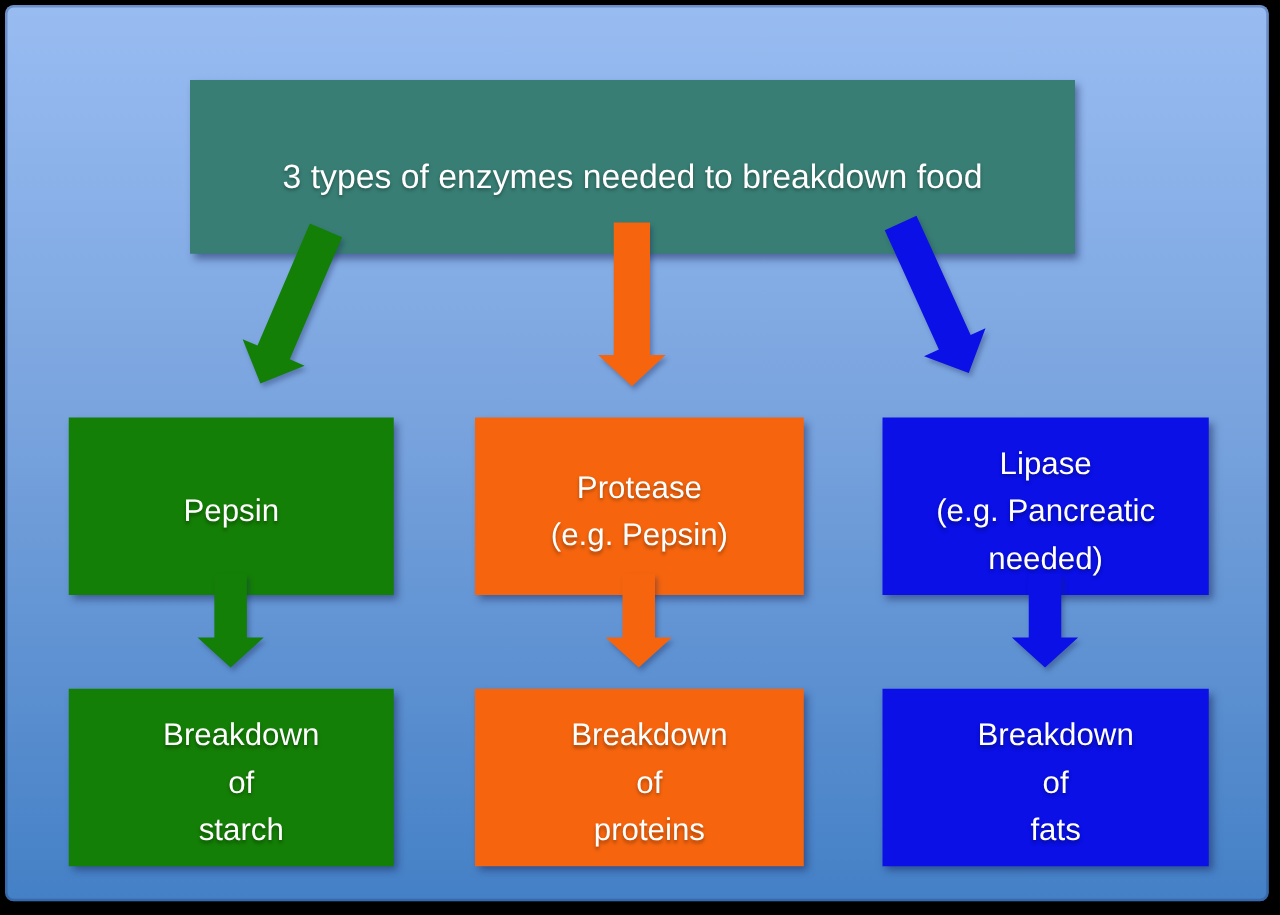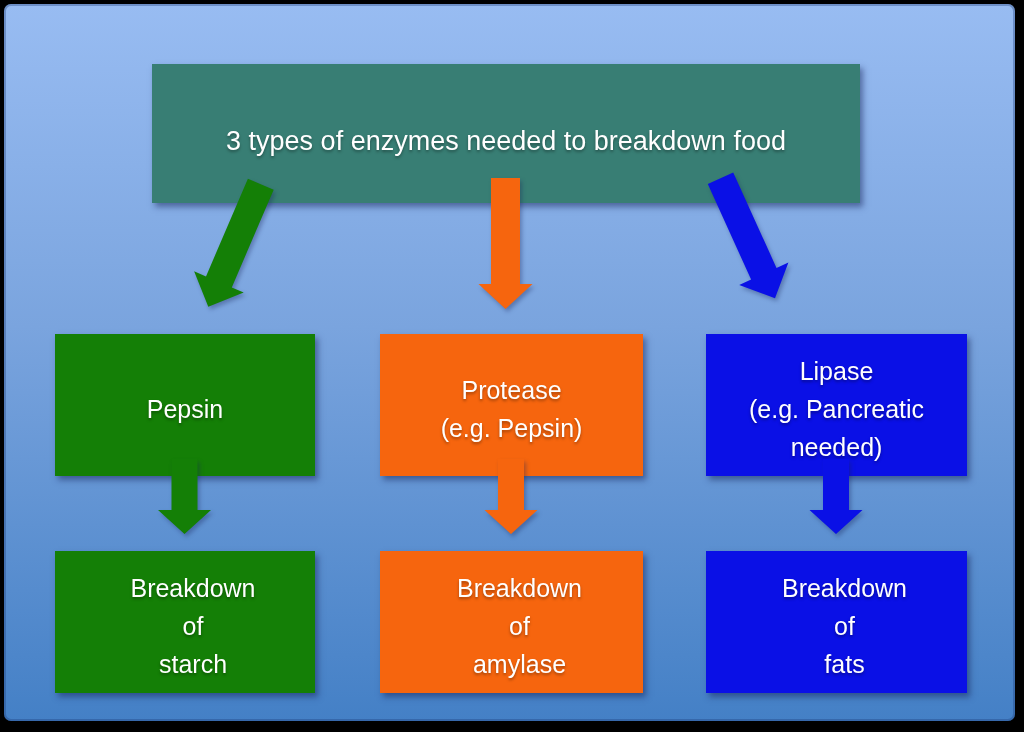--- a/index.html
+++ b/index.html
@@ -82,21 +82,21 @@
 
   <div class="box node row-result col-amylase" style="background-color: rgb(20, 127, 6);">
     <span class="line">Breakdown</span>
     <span class="line">of</span>
     <span class="line">starch</span>
   </div>
 
   <div class="box node row-result col-protease" style="background-color: rgb(246, 101, 14);">
     <span class="line">Breakdown</span>
     <span class="line">of</span>
-    <span class="line">amylase</span>
+    <span class="line">proteins</span>
   </div>
 
   <div class="box node row-result col-lipase" style="background-color: rgb(10, 16, 230);">
     <span class="line">Breakdown</span>
     <span class="line">of</span>
     <span class="line">fats</span>
   </div>
 
   <svg class="arrows" viewBox="0 0 1011 717">
 

